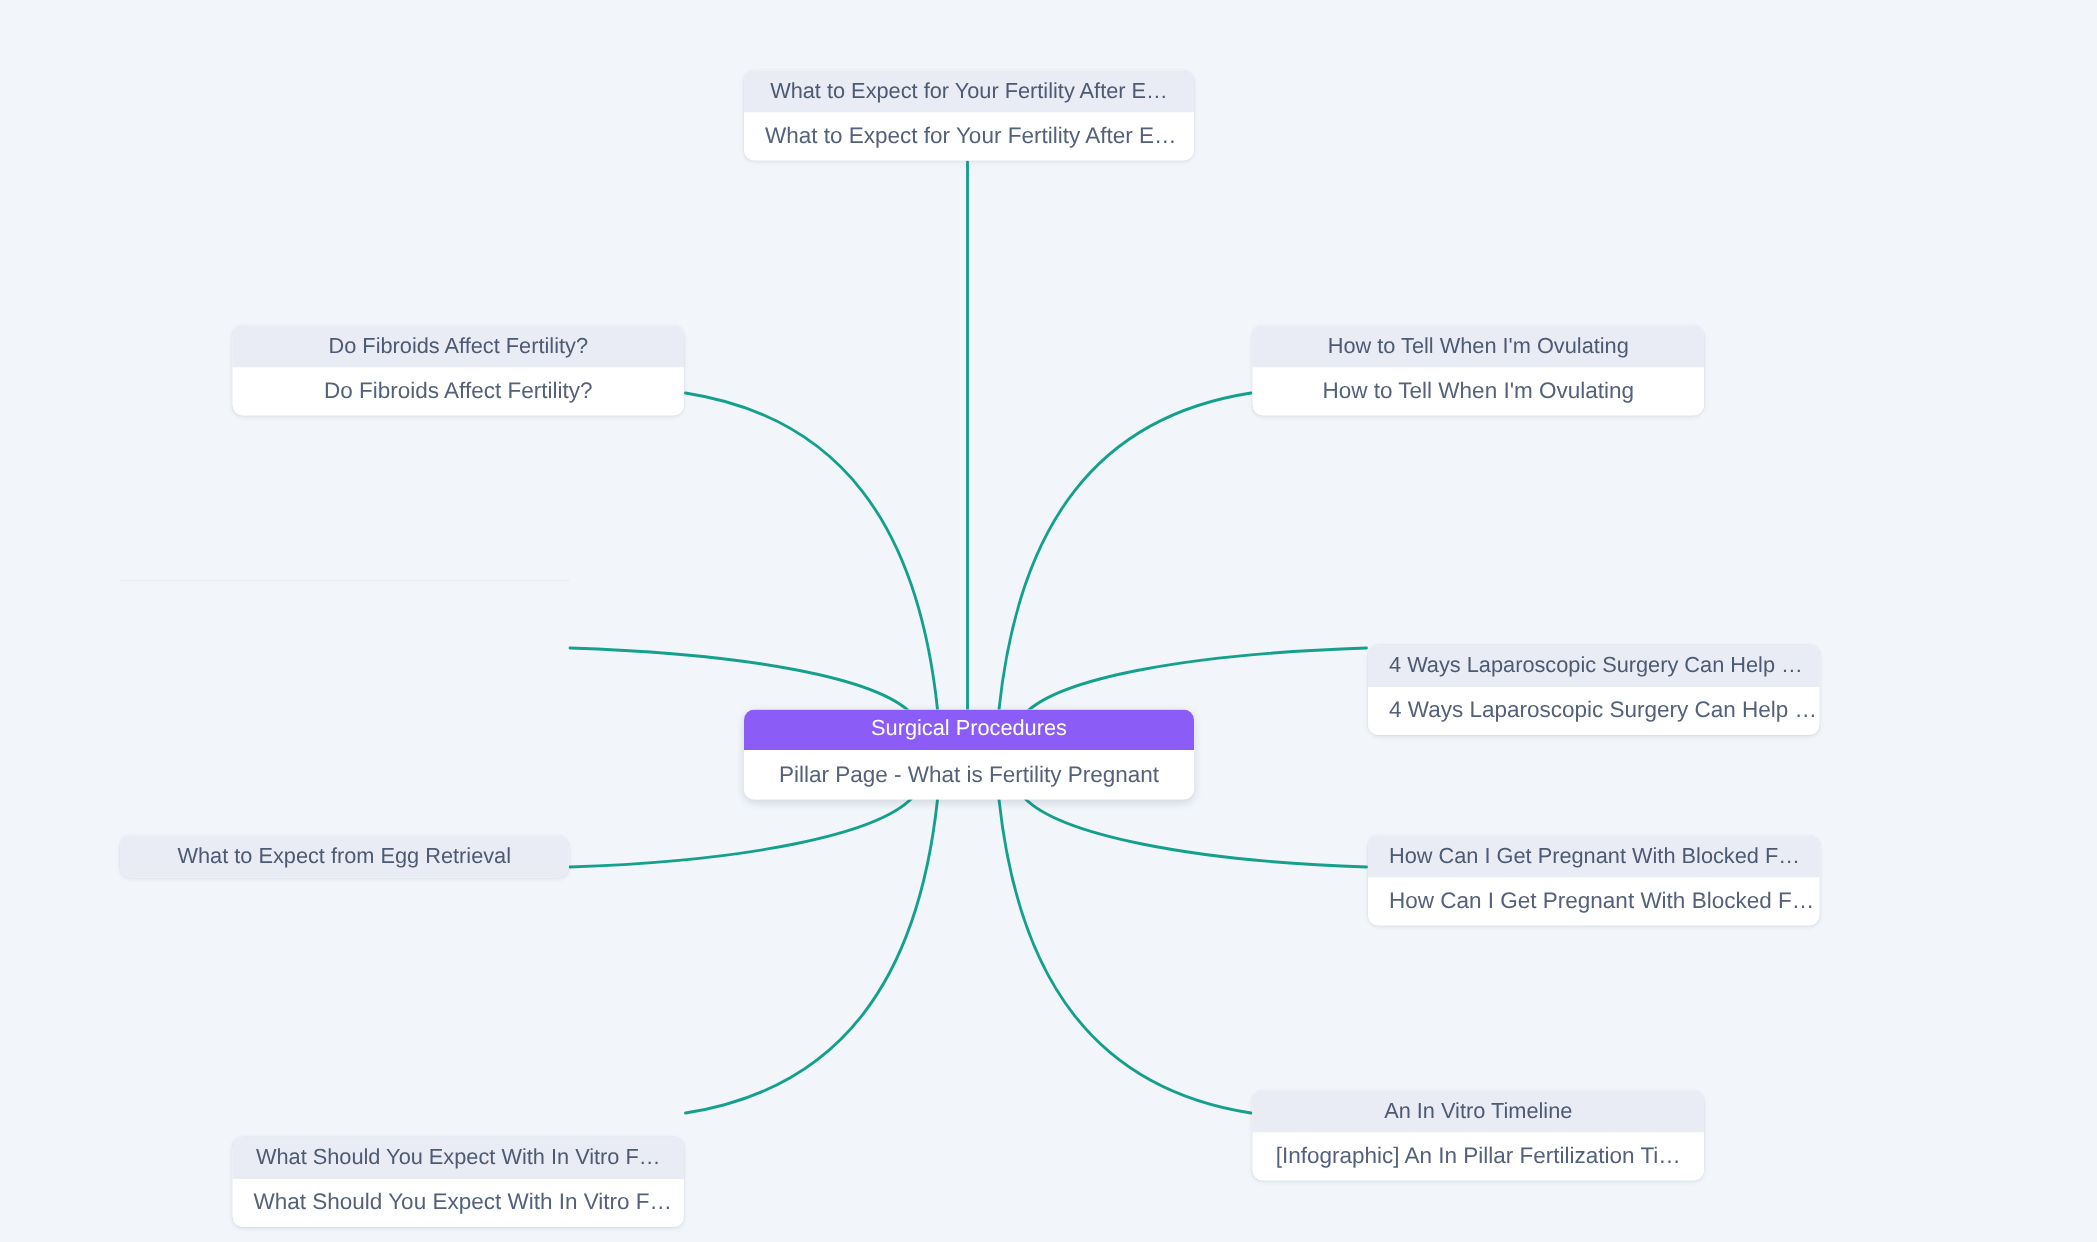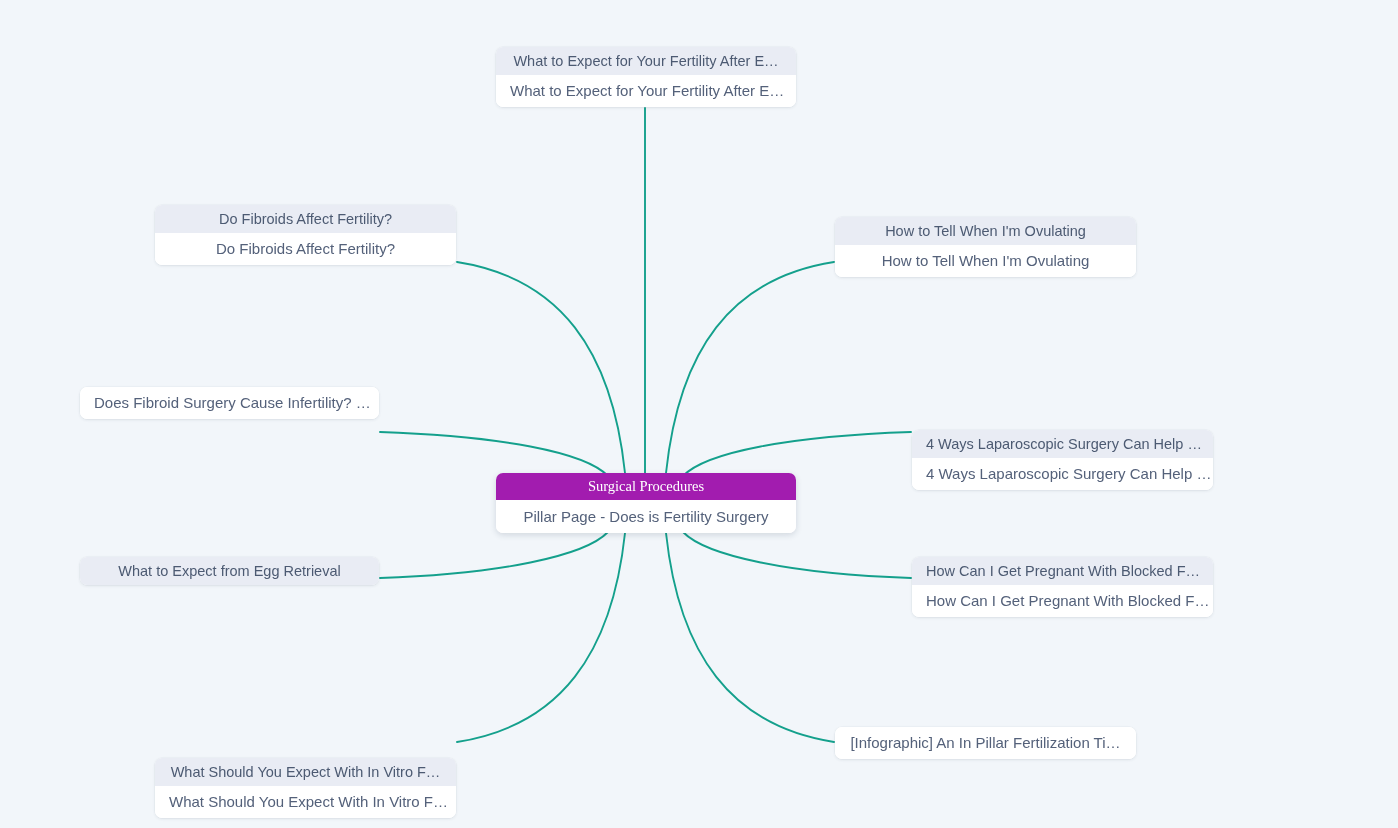--- a/index.html
+++ b/index.html
@@ -61,26 +61,25 @@
     background: #ffffff;
     white-space: nowrap;
     overflow: hidden;
     text-overflow: clip;
   }
   
   .node.center {
     box-shadow: 0 2px 6px rgba(38, 55, 80, 0.16);
   }
   .node.center .node-header {
-    background: #a21caf;
+    background: #8b5cf6;
     color: #ffffff;
     height: 27px;
     line-height: 27px;
     font-size: 14.5px;
-    font-family: Liberation Serif, serif;
   }
   .node.center .node-body {
     height: 33px;
     line-height: 33px;
     font-size: 15px;
     color: #54617a;
   }
 </style>
 </head>
 <body>
@@ -97,49 +96,49 @@
       <path d="M 911 578 C 791 574 706 556 683 532" fill="none" stroke="#14a08c" stroke-width="1.9" stroke-linecap="round"></path>
       <path d="M 457 742 C 560 726 612 654 625 533" fill="none" stroke="#14a08c" stroke-width="1.9" stroke-linecap="round"></path>
       <path d="M 834 742 C 731 726 679 654 666 533" fill="none" stroke="#14a08c" stroke-width="1.9" stroke-linecap="round"></path>
     </svg>
 
   <div id="nodes-layer">
       <div class="node" style="left: 496px; top: 47px; width: 300px;">
         <div class="node-header">What to Expect for Your Fertility After E…</div>
         <div class="node-body">What to Expect for Your Fertility After E…</div>
       </div>
-      <div class="node" style="left: 155px; top: 205px; width: 301px;">
+      <div class="node" style="left: 155px; top: 217px; width: 301px;">
         <div class="node-header">Do Fibroids Affect Fertility?</div>
         <div class="node-body">Do Fibroids Affect Fertility?</div>
       </div>
       <div class="node" style="left: 835px; top: 217px; width: 301px;">
         <div class="node-header">How to Tell When I'm Ovulating</div>
         <div class="node-body">How to Tell When I'm Ovulating</div>
       </div>
       <div class="node" style="left: 80px; top: 387px; width: 299px;">
-        <div class="node-body">Does Fibroid Surgery Cause Infertility? …</div>
       </div>
       <div class="node" style="left: 912px; top: 387px; width: 301px; margin-top: 43px;">
         <div class="node-header">4 Ways Laparoscopic Surgery Can Help …</div>
         <div class="node-body">4 Ways Laparoscopic Surgery Can Help …</div>
       </div>
       <div class="node" style="left: 80px; top: 557px; width: 299px;">
         <div class="node-header">What to Expect from Egg Retrieval</div>
       </div>
       <div class="node" style="left: 912px; top: 557px; width: 301px;">
         <div class="node-header">How Can I Get Pregnant With Blocked F…</div>
         <div class="node-body">How Can I Get Pregnant With Blocked F…</div>
       </div>
       <div class="node" style="left: 155px; top: 758px; width: 301px;">
         <div class="node-header">What Should You Expect With In Vitro F…</div>
         <div class="node-body">What Should You Expect With In Vitro F…</div>
       </div>
       <div class="node" style="left: 835px; top: 727px; width: 301px;">
+        <div class="node-header">An In Vitro Timeline</div>
         <div class="node-body">[Infographic] An In Pillar Fertilization Ti…</div>
       </div>
     </div>
 
   <div class="node center" id="center-node" style="left: 496px; top: 473px; width: 300px;">
     <div class="node-header">Surgical Procedures</div>
-    <div class="node-body">Pillar Page - Does is Fertility Surgery</div>
+    <div class="node-body">Pillar Page - What is Fertility Pregnant</div>
   </div>
 
 </div>
 
 </body></html>

